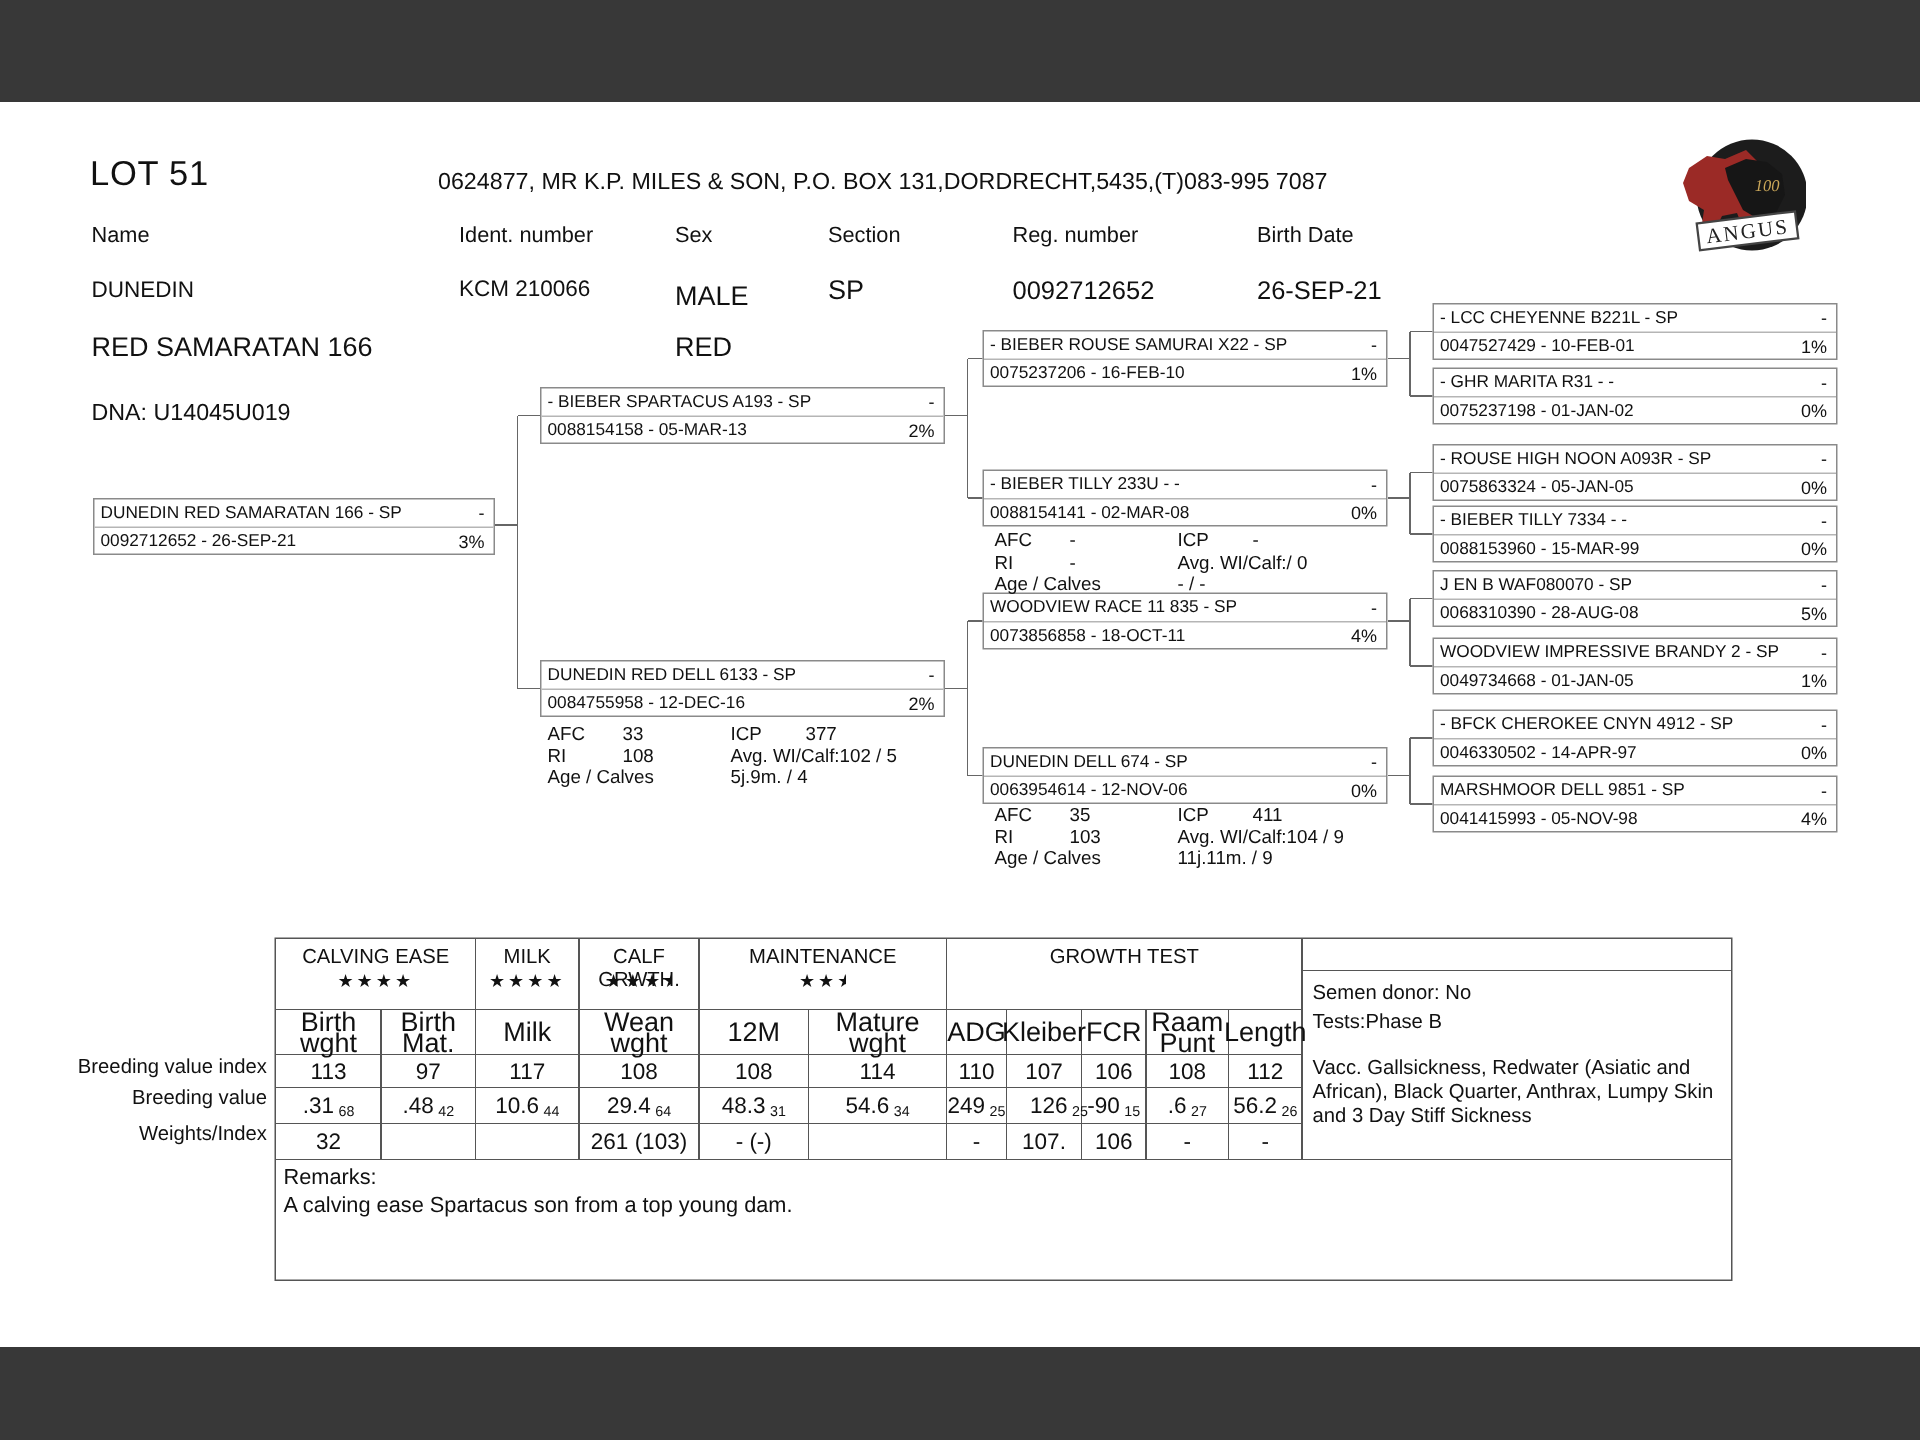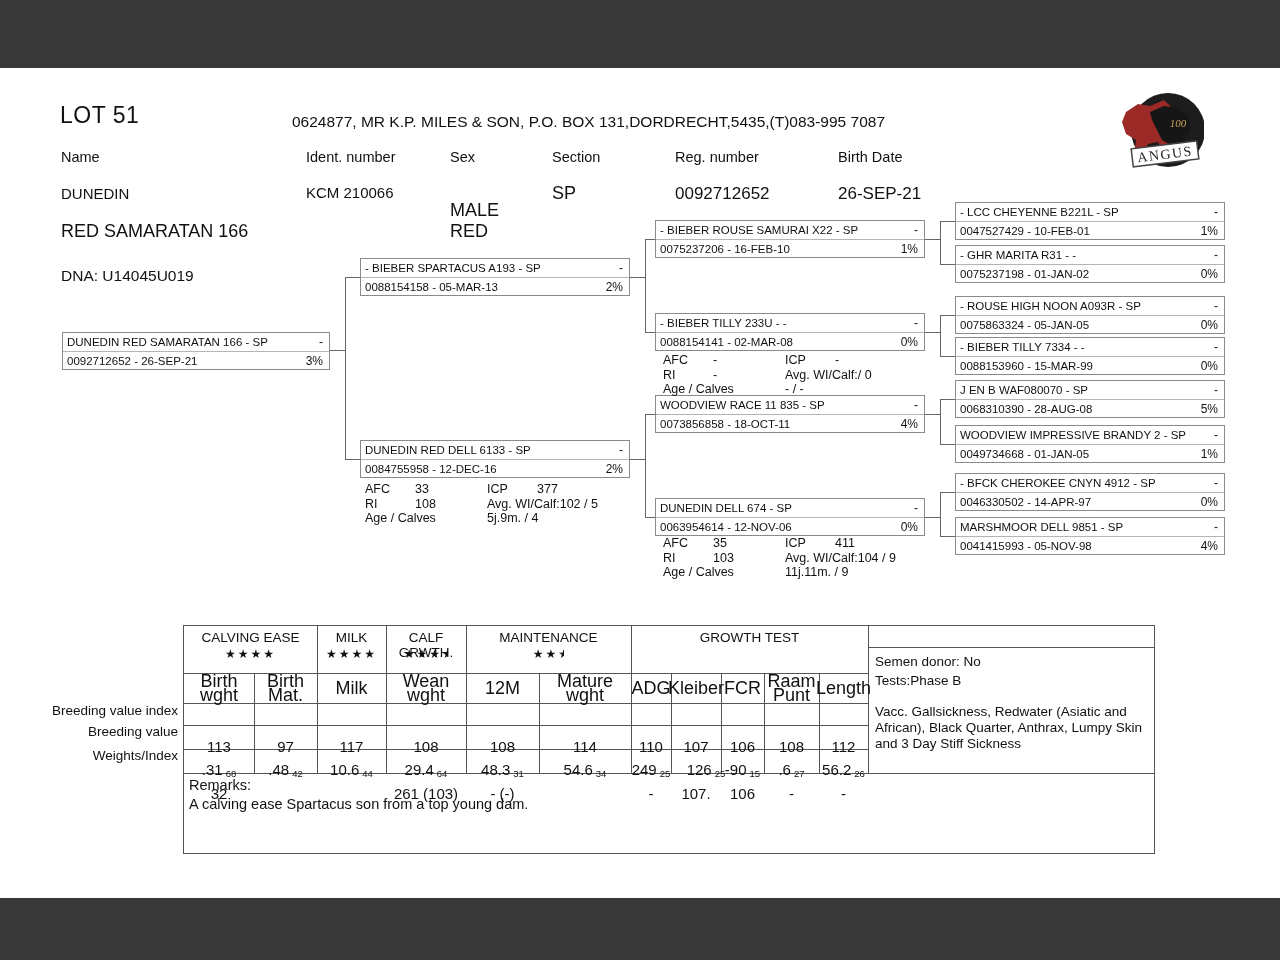--- a/index.html
+++ b/index.html
@@ -28,21 +28,21 @@
   .sline{display:flex;}
   .scell.l{width:122px;display:flex;}
   .scell.r{display:flex;}
   .slbl{display:inline-block;min-width:50px;}
   
   .btable{position:absolute;left:183px;top:625px;width:970px;height:227px;border:1px solid #555;box-sizing:content-box;}
   .gh{position:absolute;font-size:13.5px;text-align:center;}
   .stars{position:absolute;font-size:12px;letter-spacing:2px;text-align:center;}
   .halfstar{display:inline-block;width:.52em;overflow:hidden;white-space:nowrap;vertical-align:text-bottom;letter-spacing:0;}
   .th{position:absolute;font-size:18px;line-height:14.5px;display:flex;align-items:center;justify-content:center;text-align:center;}
-  .td{position:absolute;font-size:15px;display:flex;align-items:center;justify-content:center;margin-top:32px;}
+  .td{position:absolute;font-size:15px;display:flex;align-items:center;justify-content:center;}
   .bvacc{font-size:9.5px;position:relative;top:4px;margin-left:3px;}
   .rowlab{position:absolute;left:0;width:178px;text-align:right;font-size:13.5px;}
   .info{position:absolute;font-size:13.5px;}
   .vacc{line-height:16px;}
   .remarks{position:absolute;font-size:14.5px;line-height:19px;}
 </style>
 </head>
 <body>
 
 <div class="stage">
@@ -54,21 +54,21 @@
 
   <div class="abs flabel" style="left:61px;top:149px;">Name</div>
   <div class="abs flabel" style="left:306px;top:149px;">Ident. number</div>
   <div class="abs flabel" style="left:450px;top:149px;">Sex</div>
   <div class="abs flabel" style="left:552px;top:149px;">Section</div>
   <div class="abs flabel" style="left:675px;top:149px;">Reg. number</div>
   <div class="abs flabel" style="left:838px;top:149px;">Birth Date</div>
 
   <div class="abs fval" style="left:61px;top:185px;">DUNEDIN</div>
   <div class="abs fval" style="left:306px;top:184px;">KCM 210066</div>
-  <div class="abs fval big" style="left:450px;top:200px;">MALE</div>
+  <div class="abs fval big" style="left:450px;top:187px;">MALE</div>
   <div class="abs fval big" style="left:552px;top:183px;">SP</div>
   <div class="abs fval med" style="left:675px;top:184px;">0092712652</div>
   <div class="abs fval med" style="left:838px;top:184px;">26-SEP-21</div>
 
   <div class="abs name2" style="left:61px;top:221px;">RED SAMARATAN 166</div>
   <div class="abs name2" style="left:450px;top:221px;">RED</div>
   <div class="abs dna" style="left:61px;top:267px;">DNA: U14045U019</div>
 
   <svg class="abs" style="left:1112px;top:82px;" width="92" height="94" viewBox="0 0 92 94">
     <circle cx="56" cy="48" r="37" fill="#1c1c1c"></circle>

